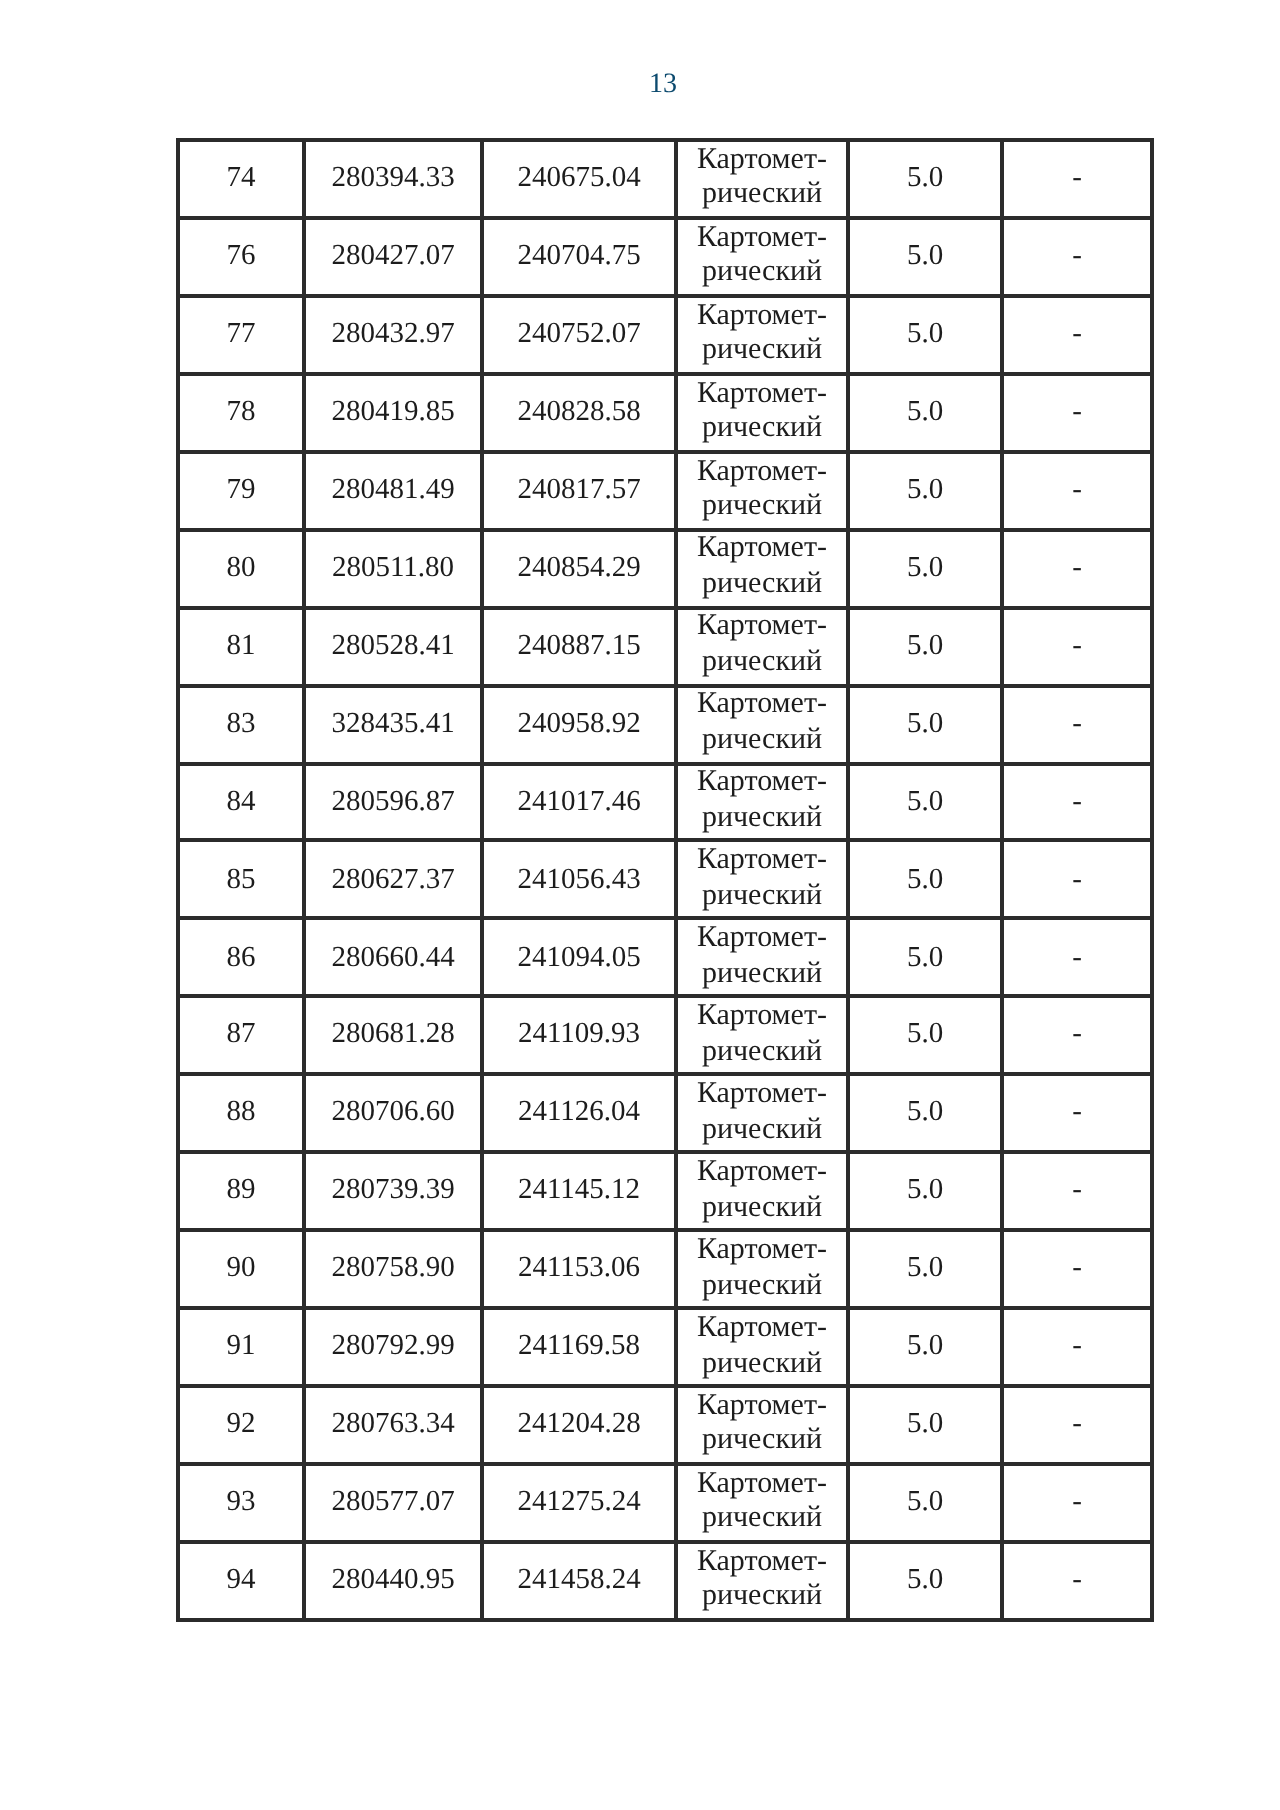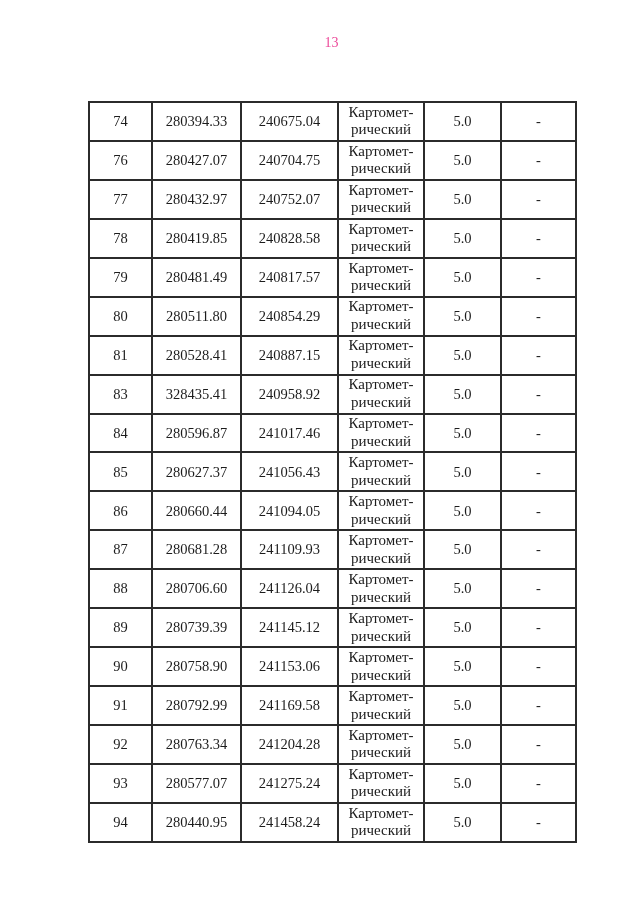--- a/index.html
+++ b/index.html
@@ -16,31 +16,30 @@
     color: #1c1c1c;
     overflow: hidden;
   }
   .page-number {
     position: absolute;
     top: 35px;
     left: 88px;
     width: 487px;
     text-align: center;
     font-size: 14px;
-    color: #ec4899;
+    color: #0c4a6e;
   }
   table.coords-table {
     position: absolute;
     left: 88px;
     top: 69px;
     width: 487px;
     height: 742px;
     border-collapse: collapse;
     table-layout: fixed;
-    margin-top: 32px;
   }
   table.coords-table td {
     border: 2px solid #2b2b2b;
     text-align: center;
     vertical-align: middle;
     padding: 0;
     font-size: 14.5px;
     color: #1c1c1c;
     height: 35px;
     line-height: 1.15;

